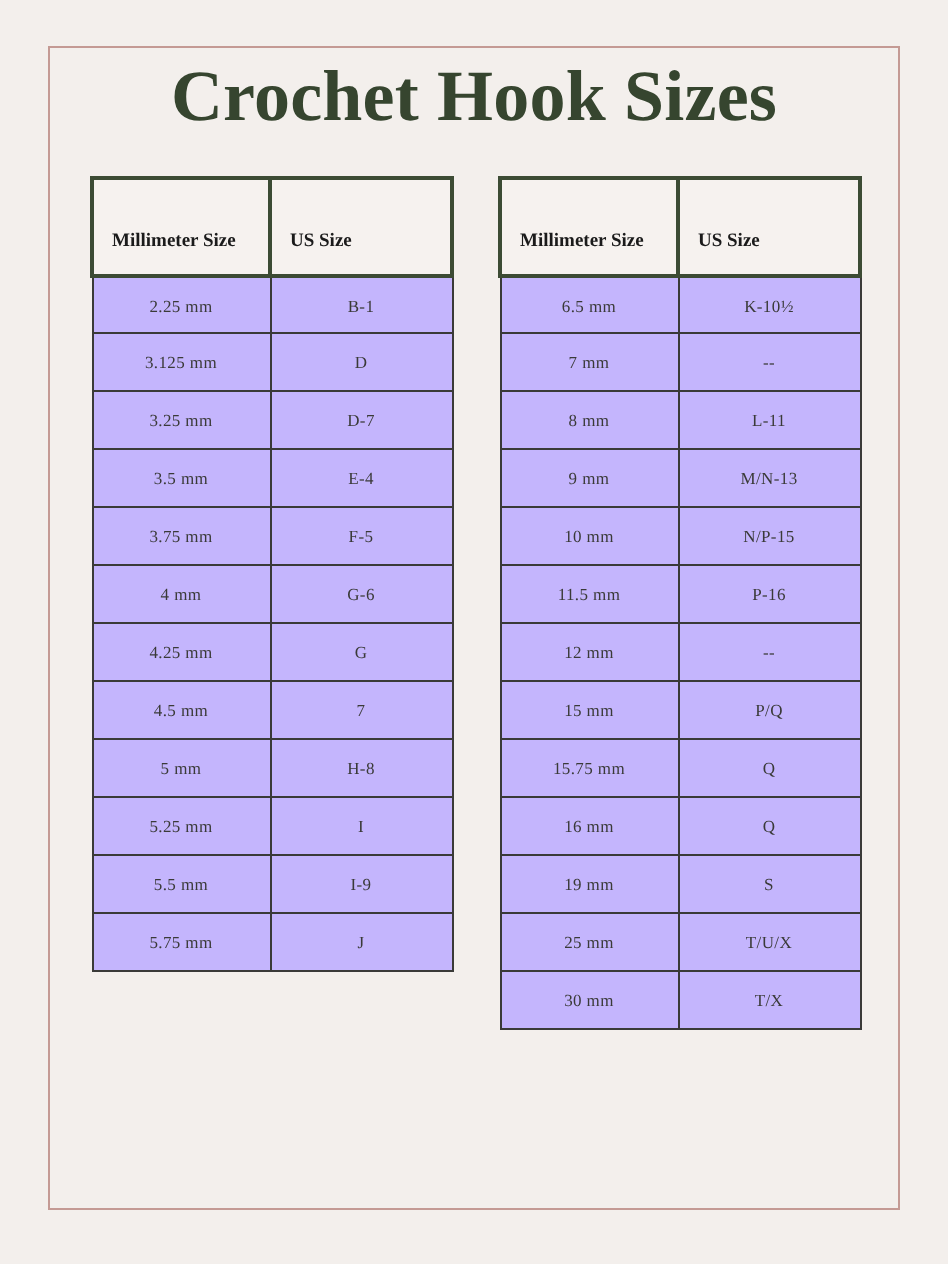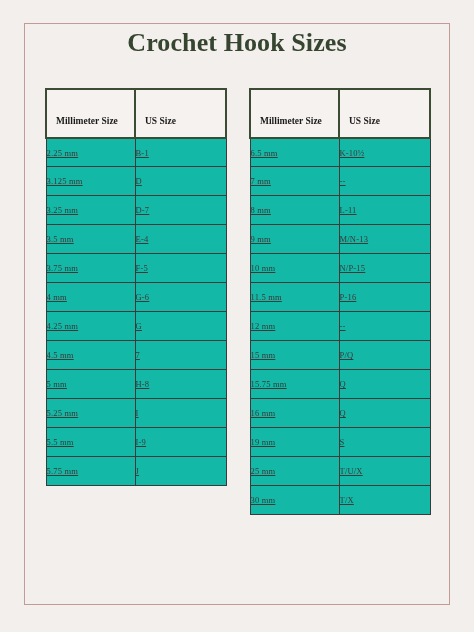--- a/index.html
+++ b/index.html
@@ -33,21 +33,21 @@
     box-sizing: border-box;
     pointer-events: none;
   }
 
   .title {
     position: absolute;
     left: 0;
     top: 29px;
     width: 474px;
     text-align: center;
-    font-size: 26px;
+    font-size: 36px;
     font-weight: bold;
     color: #36452f;
     letter-spacing: 0.1px;
     line-height: 1.1;
   }
 
   .tables {
     position: absolute;
     left: 0;
     top: 88px;
@@ -76,30 +76,29 @@
     padding: 25px 0 9px 9px;
     height: 37px;
     box-sizing: border-box;
     line-height: 1.35;
     vertical-align: middle;
   }
 
   
   table.hook-table tbody td {
     border: 1.2px solid #3a3a38;
-    background: #14b8a6;
+    background: #c4b5fd;
     color: #3a3a38;
     font-size: 8.5px;
-    text-align: left;
+    text-align: center;
     padding: 0;
     height: 29px;
     box-sizing: border-box;
     vertical-align: middle;
     letter-spacing: 0.2px;
-    text-decoration: underline;
   }
 
   
   table.hook-table thead th { position: relative; }
 
   .col-mm { width: 89px; }
   .col-us { width: 91px; }
 
   .dash { letter-spacing: -0.5px; }
 </style>

